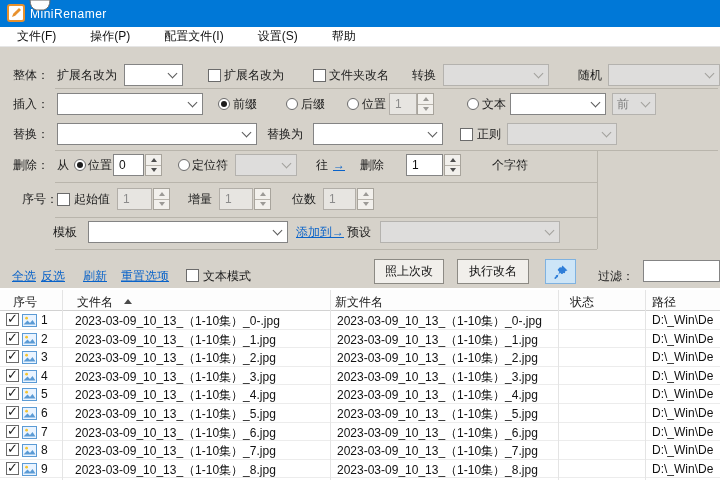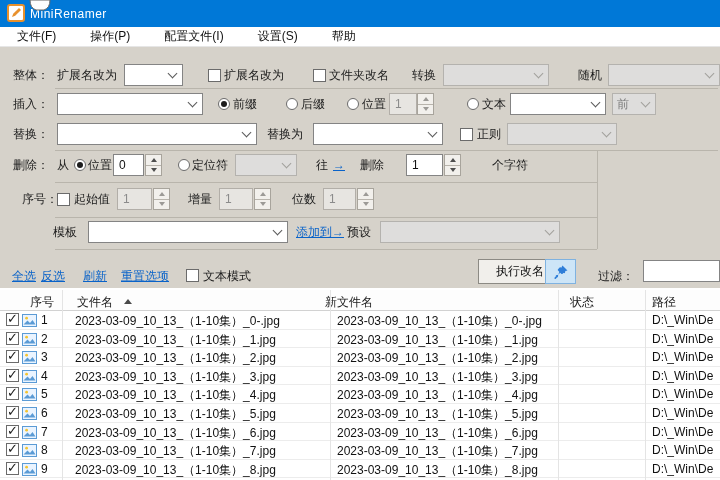--- a/index.html
+++ b/index.html
@@ -232,40 +232,41 @@
       <span class="cval"></span>
       <span class="chev"></span>
     </div>
 
     <span class="lk" style="left:12px;top:222px">全选</span>
     <span class="lk" style="left:41px;top:222px">反选</span>
     <span class="lk" style="left:83px;top:222px">刷新</span>
     <span class="lk" style="left:121px;top:222px">重置选项</span>
     <span class="ck" style="left:186px;top:222px"></span>
     <span class="lb" style="left:203px;top:222px">文本模式</span>
-    <button class="bt" style="left:478px;top:212px;width:84px">执行改名</button>
+    <button class="bt" style="left:374px;top:212px;width:70px">照上次改</button>
+    <button class="bt" style="left:457px;top:212px;width:72px">执行改名</button>
     <button class="bt pin" style="left:545px;top:212px;width:31px">
       <svg width="16" height="16" viewBox="0 0 16 16">
         <g fill="var(--pin,#2f7ed8)">
           <path d="M9.5 1.5 L14.5 6.5 L12.4 7.1 L11.8 9.2 L8 8 L5.2 10.8 L4.6 13.4 L2.6 11.4 L5.2 10.8 L8 4.2 Z"></path>
           <rect x="4.6" y="4.6" width="6.5" height="4.2" rx="1" transform="rotate(45 8 7)"></rect>
           <rect x="1" y="12.2" width="4.6" height="1.6" rx="0.8" transform="rotate(-45 3.3 13)"></rect>
         </g>
       </svg>
     </button>
     <span class="lb" style="left:598px;top:222px">过滤：</span>
     <input class="flt" style="left: 643px; top: 213px; width: 77px; height: 22px;" value="">
   </div>
 
   <div class="tablewrap">
     <div class="thead">
-      <span class="th" style="left:30px">序号</span>
+      <span class="th" style="left:13px">序号</span>
       <span class="th" style="left:77px">文件名</span>
       <span class="sortup" style="left:124px;top:9px"></span>
-      <span class="th" style="left:325px">新文件名</span>
+      <span class="th" style="left:335px">新文件名</span>
       <span class="th" style="left:570px">状态</span>
       <span class="th" style="left:652px">路径</span>
     </div>
 
     <div class="rows">
 
         <div class="trow">
           <span class="ck on" style="left:6px"></span>
           <svg class="abs" style="left:22px;top:2px" width="15" height="15" viewBox="0 0 15 15">
             <rect x="0.5" y="1.5" width="14" height="12" fill="#eaf4ff" stroke="#5b9bd5"></rect>

